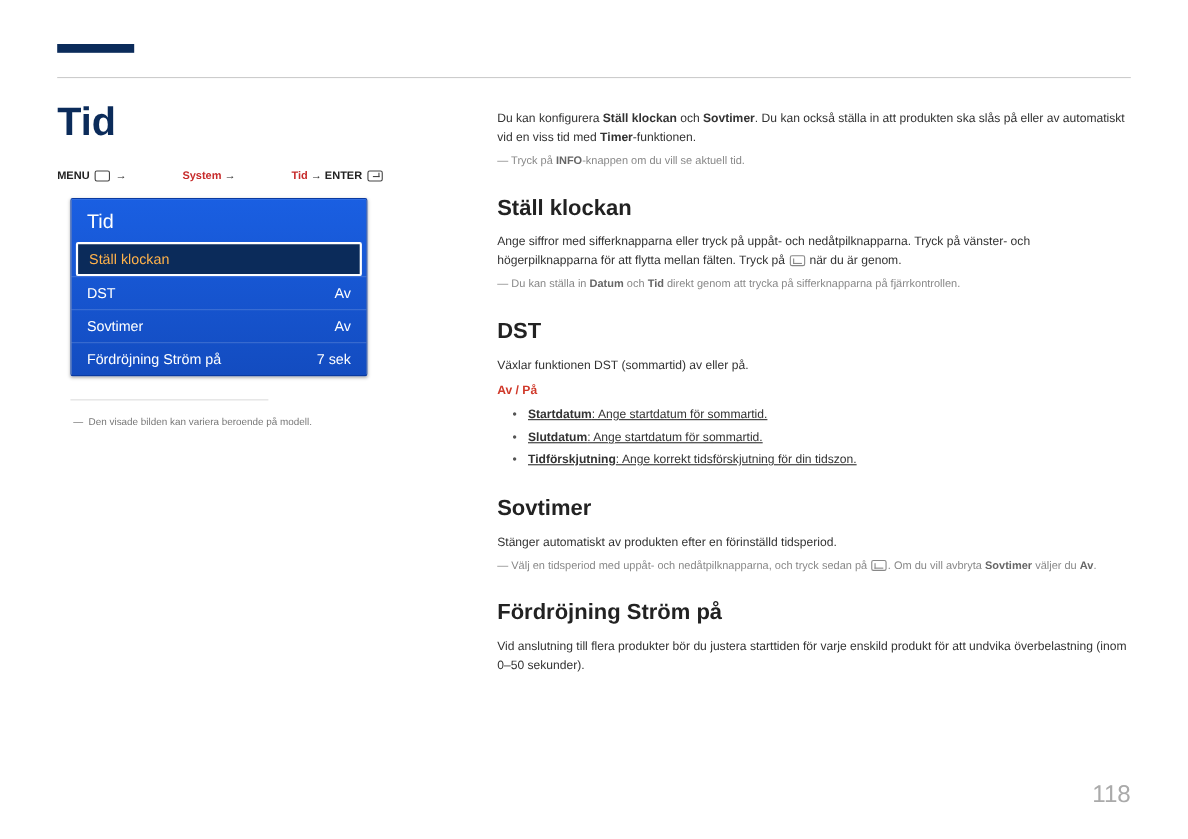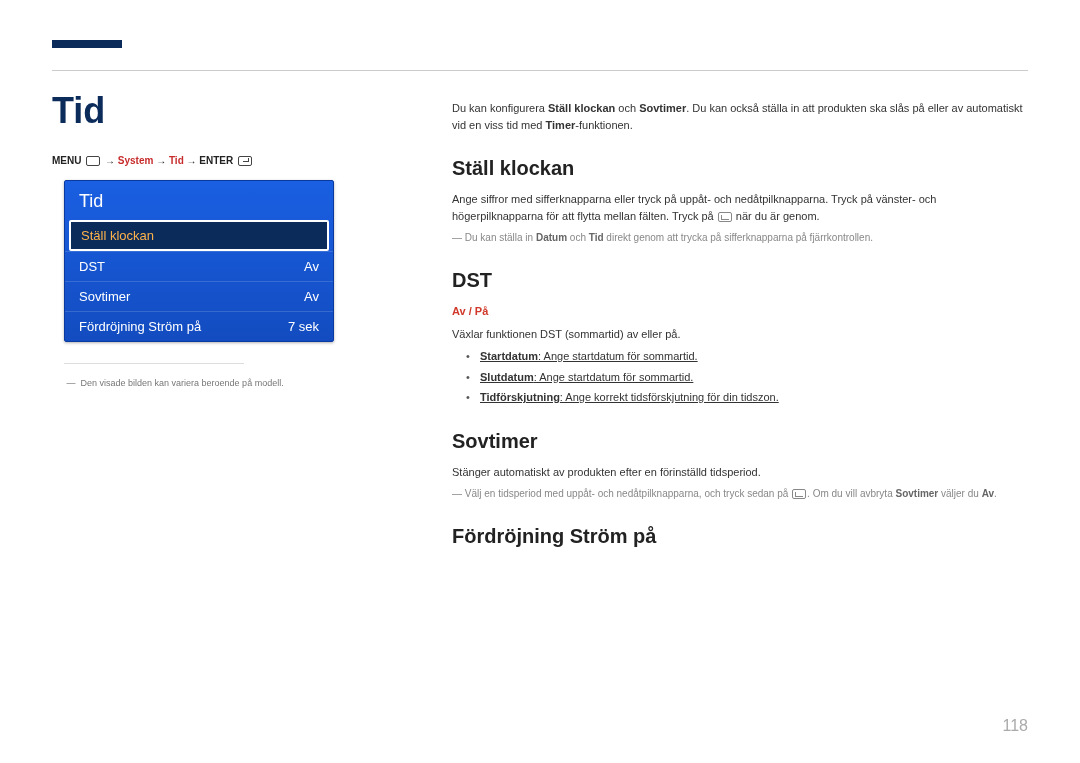--- a/index.html
+++ b/index.html
@@ -27,21 +27,21 @@
     left: 52px; top: 90px;
     font-size: 36px; font-weight: 600;
     color: #0b2b5a;
   }
   .breadcrumb {
     position: absolute;
     left: 52px; top: 155px;
     font-size: 10px; font-weight: bold;
     color: #222;
   }
-  .breadcrumb .accent { color: #c72b2b; }
+  .breadcrumb .accent { color: #c72b2b; margin-left: 48px; }
   .icon-box {
     display: inline-block; width: 14px; height: 10px;
     border: 1px solid #444; border-radius: 2px; vertical-align: middle;
     position: relative; margin: 0 2px;
   }
   .icon-enter {
     display: inline-block; width: 14px; height: 10px;
     border: 1px solid #444; border-radius: 2px; vertical-align: middle;
     position: relative; margin: 0 2px;
   }
@@ -109,21 +109,21 @@
   .main ul li { margin-bottom: 4px; position: relative; padding-left: 14px; text-decoration: underline; }
   .main ul li::before {
     content: "•"; position: absolute; left: 0; top: 0; color: #555;
   }
   .footnote-line {
     font-size: 10px; color: #888; margin: 4px 0;
   }
   .page-number {
     position: absolute;
     right: 52px; bottom: 28px;
-    font-size: 16px; color: #aaa; font-weight: 300;
+    font-size: 22px; color: #aaa; font-weight: 300;
   }
   .enter-glyph {
     display:inline-block; width:14px; height:10px; border:1px solid #888;
     border-radius:2px; vertical-align:middle; position:relative; margin:0 1px;
   }
   .enter-glyph::after{
     content:""; position:absolute; left:2px; top:2px; width:7px; height:4px;
     border-left:1px solid #888; border-bottom:1px solid #888;
   }
 </style>
@@ -171,45 +171,50 @@
 <div class="panel-note">
   <span class="note-dash">―</span>
   <span>Den visade bilden kan variera beroende på modell.</span>
 </div>
 
 <div class="main">
 
   <p>
     <span>Du kan konfigurera </span><span class="bold">Ställ klockan</span><span> och </span><span class="bold">Sovtimer</span><span>. Du kan också ställa in att produkten ska slås på eller av automatiskt vid en viss tid med </span><span class="bold">Timer</span><span>-funktionen.</span>
   </p>
+  <p class="footnote-line">
+    <span>―</span>
+    <span>Tryck på </span><span class="bold" style="color:#666">INFO</span><span>-knappen om du vill se aktuell tid.</span>
+  </p>
 
   <h2>Ställ klockan</h2>
   <p>
     <span>Ange siffror med sifferknapparna eller tryck på uppåt- och nedåtpilknapparna. Tryck på vänster- och högerpilknapparna för att flytta mellan fälten. Tryck på </span><span class="enter-glyph"></span><span> när du är genom.</span>
   </p>
   <p class="footnote-line">
     <span>―</span>
     <span>Du kan ställa in </span><span class="bold" style="color:#666">Datum</span><span> och </span><span class="bold" style="color:#666">Tid</span><span> direkt genom att trycka på sifferknapparna på fjärrkontrollen.</span>
   </p>
 
   <h2>DST</h2>
+  <p>Växlar funktionen DST (sommartid) av eller på.</p>
   <p>
     <span class="red">Av</span><span class="sep"> / </span><span class="red">På</span>
   </p>
-  <p>Växlar funktionen DST (sommartid) av eller på.</p>
   <ul>
     <li><span class="bold">Startdatum</span><span>: Ange startdatum för sommartid.</span></li>
     <li><span class="bold">Slutdatum</span><span>: Ange startdatum för sommartid.</span></li>
     <li><span class="bold">Tidförskjutning</span><span>: Ange korrekt tidsförskjutning för din tidszon.</span></li>
   </ul>
 
   <h2>Sovtimer</h2>
   <p>Stänger automatiskt av produkten efter en förinställd tidsperiod.</p>
   <p class="footnote-line">
     <span>―</span>
     <span>Välj en tidsperiod med uppåt- och nedåtpilknapparna, och tryck sedan på </span><span class="enter-glyph"></span><span>. Om du vill avbryta </span><span class="bold" style="color:#666">Sovtimer</span><span> väljer du </span><span class="bold" style="color:#666">Av</span><span>.</span>
   </p>
 
   <h2>Fördröjning Ström på</h2>
+  <p>Vid anslutning till flera produkter bör du justera starttiden för varje enskild produkt för att undvika överbelastning (inom 0–50 sekunder).</p>
 
 </div>
 
 <div class="page-number">118</div>
 
 </body></html>

